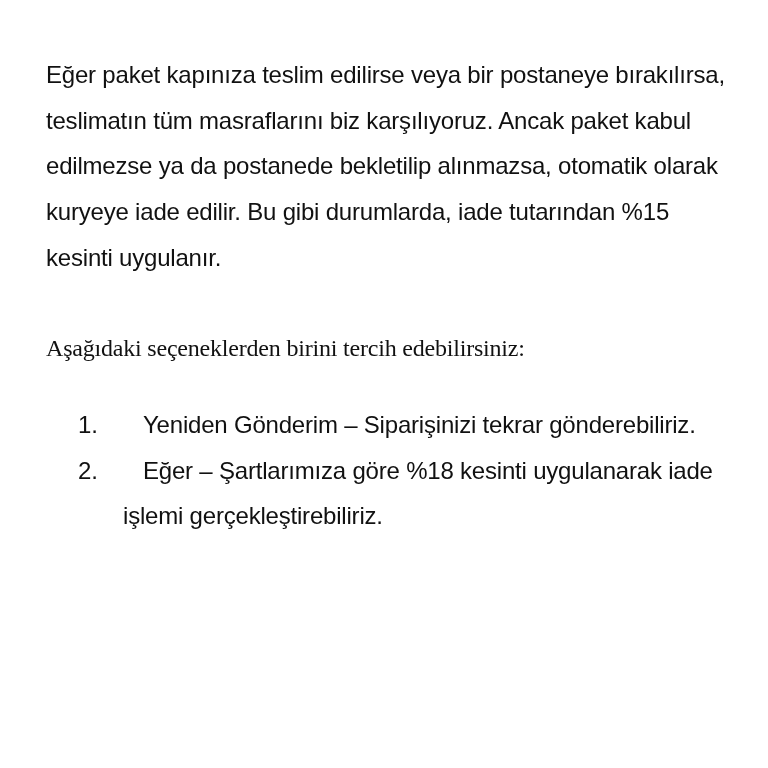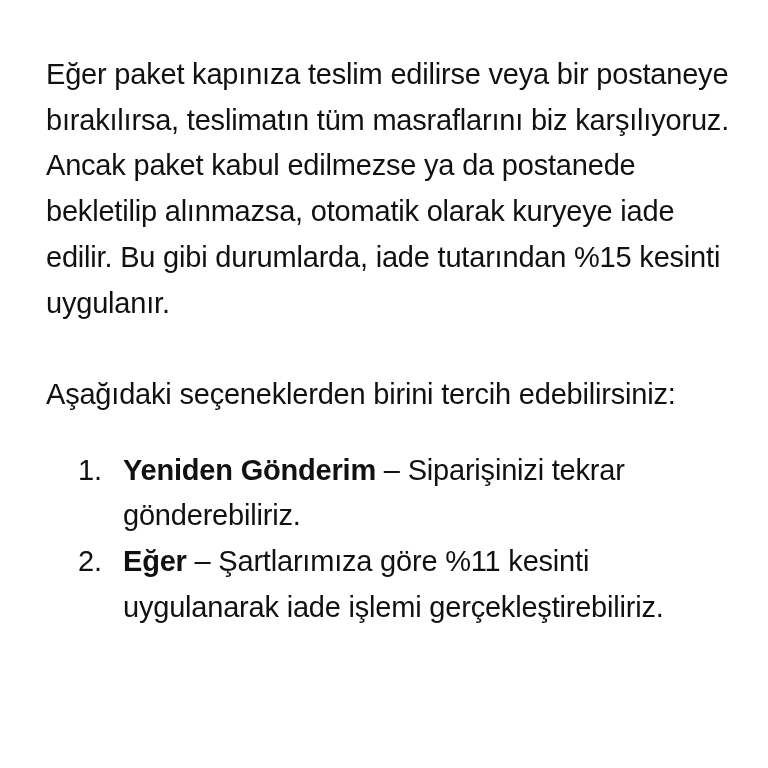--- a/index.html
+++ b/index.html
@@ -13,29 +13,30 @@
       overflow: hidden;
       position: relative;
       font-family: "Liberation Sans", sans-serif;
       color: #111111;
     }
     .content {
       position: absolute;
       left: 46px;
       top: 52px;
       width: 690px;
-      font-size: 29px;
+      font-size: 24px;
       line-height: 45.7px;
       letter-spacing: -0.2px;
     }
     .para {
       margin: 0;
     }
     .para + .para {
       margin-top: 45.7px;
+      font-family: Liberation Serif, serif;
     }
     .list {
       list-style: none;
       margin: 30px 0 0 0;
       padding: 0;
     }
     .list-item {
       display: flex;
       align-items: flex-start;
     }
@@ -46,33 +47,34 @@
       padding-right: 0;
       box-sizing: border-box;
       padding-left: 32px;
       text-align: left;
     }
     .list-body {
       flex: 1;
       max-width: 600px;
     }
     .list-body b {
-      font-weight: bold;
+      font-weight: normal;
+      margin-left: 20px;
     }
   </style>
 </head>
 <body>
 
 <div class="content">
   <p class="para">Eğer paket kapınıza teslim edilirse veya bir postaneye bırakılırsa, teslimatın tüm masraflarını biz karşılıyoruz. Ancak paket kabul edilmezse ya da postanede bekletilip alınmazsa, otomatik olarak kuryeye iade edilir. Bu gibi durumlarda, iade tutarından %15 kesinti uygulanır.</p>
   <p class="para">Aşağıdaki seçeneklerden birini tercih edebilirsiniz:</p>
 
   <ol class="list">
     <li class="list-item">
       <span class="list-num">1.</span>
       <span class="list-body"><b>Yeniden Gönderim</b><span> – </span><span>Siparişinizi tekrar gönderebiliriz.</span></span>
     </li>
     <li class="list-item">
       <span class="list-num">2.</span>
-      <span class="list-body"><b>Eğer</b><span> – </span><span>Şartlarımıza göre %11 kesinti uygulanarak iade işlemi gerçekleştirebiliriz.</span></span>
+      <span class="list-body"><b>Eğer</b><span> – </span><span>Şartlarımıza göre %18 kesinti uygulanarak iade işlemi gerçekleştirebiliriz.</span></span>
     </li>
   </ol>
 </div>
 
 </body></html>

